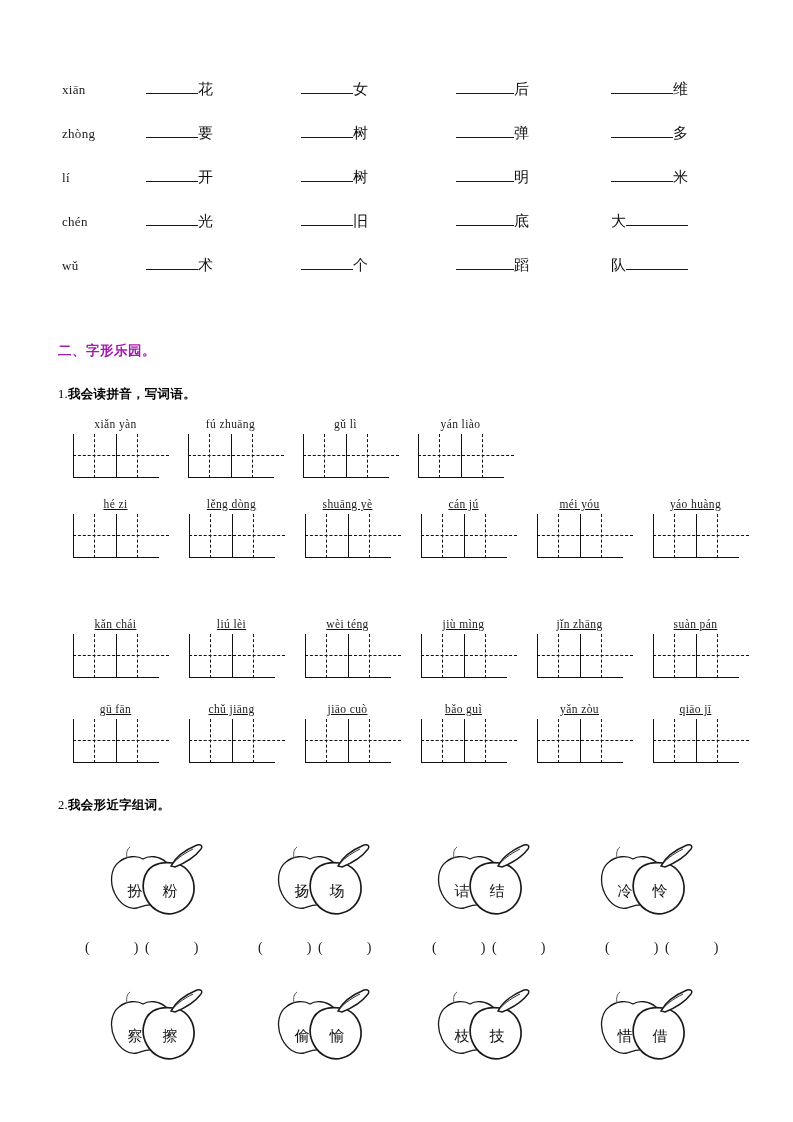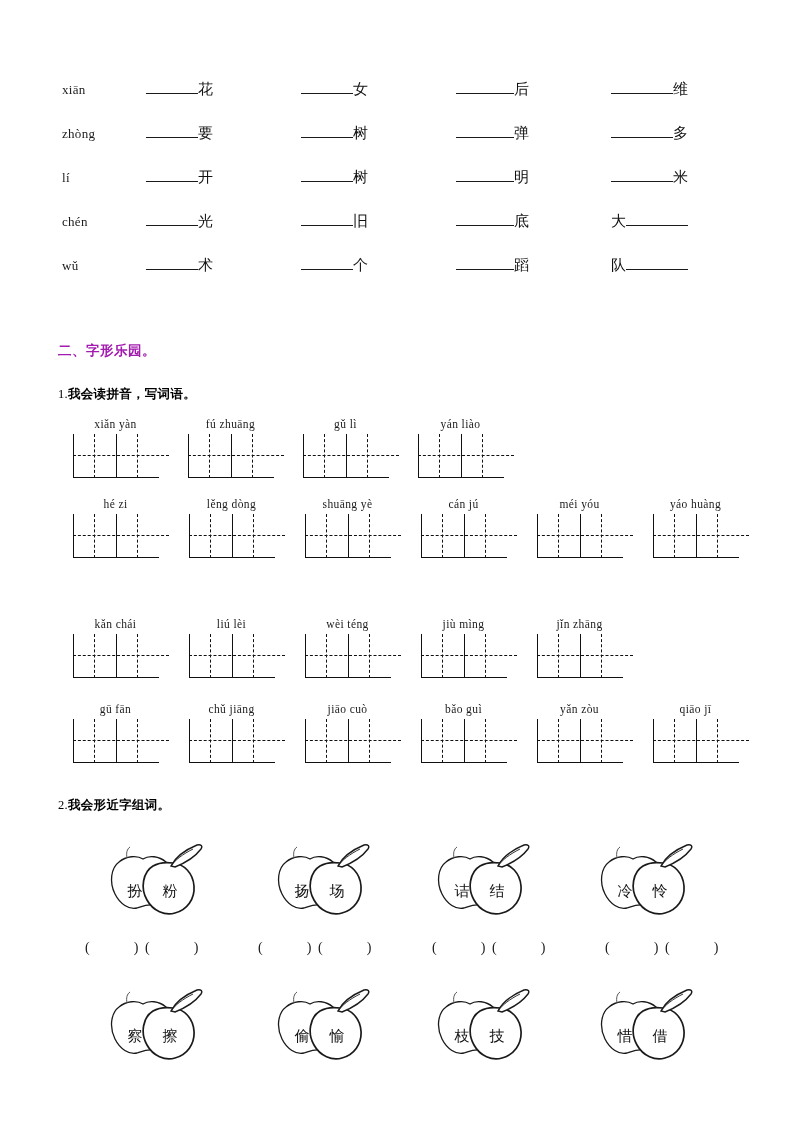--- a/index.html
+++ b/index.html
@@ -97,21 +97,21 @@
   .grid-block { position: absolute; left: 62px; width: 700px; }
   .grid-row {
     display: flex;
     height: 80px;
   }
   .gcell {
     width: 107px;
     flex: 0 0 107px;
     margin-right: 8px;
   }
-  .gcell.six { width: 107px; flex: 0 0 107px; margin-right: 9px; }
+  .gcell.six { width: 107px; flex: 0 0 107px; margin-right: 9px; text-decoration: underline; }
   .gcell-label {
     font-family: "Liberation Serif", "DejaVu Serif", serif;
     font-size: 11.5px;
     text-align: center;
     height: 16px;
     line-height: 16px;
     letter-spacing: 0.4px;
     white-space: nowrap;
     color: #1a1a1a;
   }
@@ -474,20 +474,31 @@
         <div class="gcell-label">jǐn zhāng</div>
         <div class="tzg">
           <span class="v-solid-left"></span>
             <span class="v-solid-mid"></span>
             <span class="h-solid-bot"></span>
           <span class="v-dash-a"></span>
             <span class="v-dash-b"></span>
             <span class="h-dash"></span>
         </div>
       </div>
+      <div class="gcell six">
+        <div class="gcell-label">suàn pán</div>
+        <div class="tzg">
+          <span class="v-solid-left"></span>
+            <span class="v-solid-mid"></span>
+            <span class="h-solid-bot"></span>
+          <span class="v-dash-a"></span>
+            <span class="v-dash-b"></span>
+            <span class="h-dash"></span>
+        </div>
+      </div>
     </div>
   </div>
 
   <div class="grid-block" style="top:697px;">
     <div class="grid-row">
       <div class="gcell six">
         <div class="gcell-label">gū fān</div>
         <div class="tzg">
           <span class="v-solid-left"></span>
             <span class="v-solid-mid"></span>

